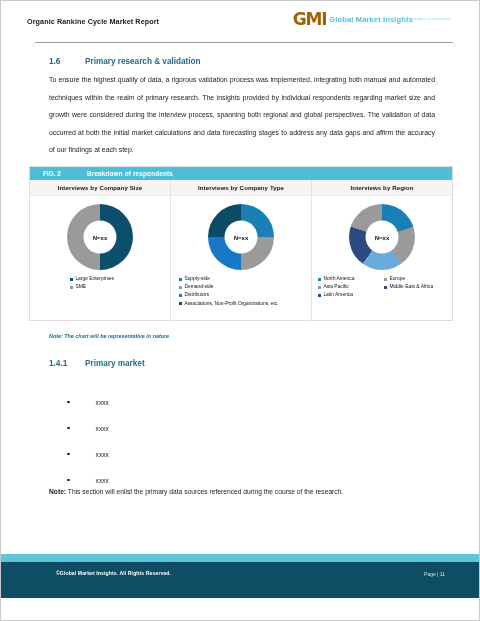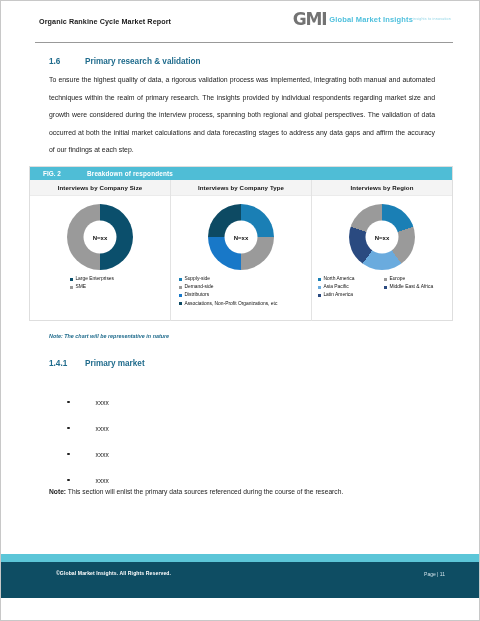--- a/index.html
+++ b/index.html
@@ -18,21 +18,21 @@
     background: #ffffff;
     overflow: hidden;
     box-sizing: border-box;
     border: 1px solid #c8c8c8;
   }
 
   
   .header {
     position: absolute;
     top: 10px;
-    left: 38px;
+    left: 26px;
     right: 26px;
     height: 30px;
     text-align: right;
   }
   .doc-title {
     position: absolute;
     left: 0;
     top: 6px;
     font-size: 7.2px;
     font-weight: bold;
@@ -44,21 +44,21 @@
     position: absolute;
     right: 2px;
     top: 0px;
     display: flex;
     align-items: center;
     gap: 3px;
   }
   .logo-gmi {
     font-size: 17px;
     font-weight: bold;
-    color: #737373;
+    color: #a16207;
     letter-spacing: -1.2px;
     line-height: 1;
     font-family: "DejaVu Sans", sans-serif;
   }
   .logo-text-wrap {
     display: flex;
     justify-content: center;
     line-height: 1;
   }
   .logo-name {

